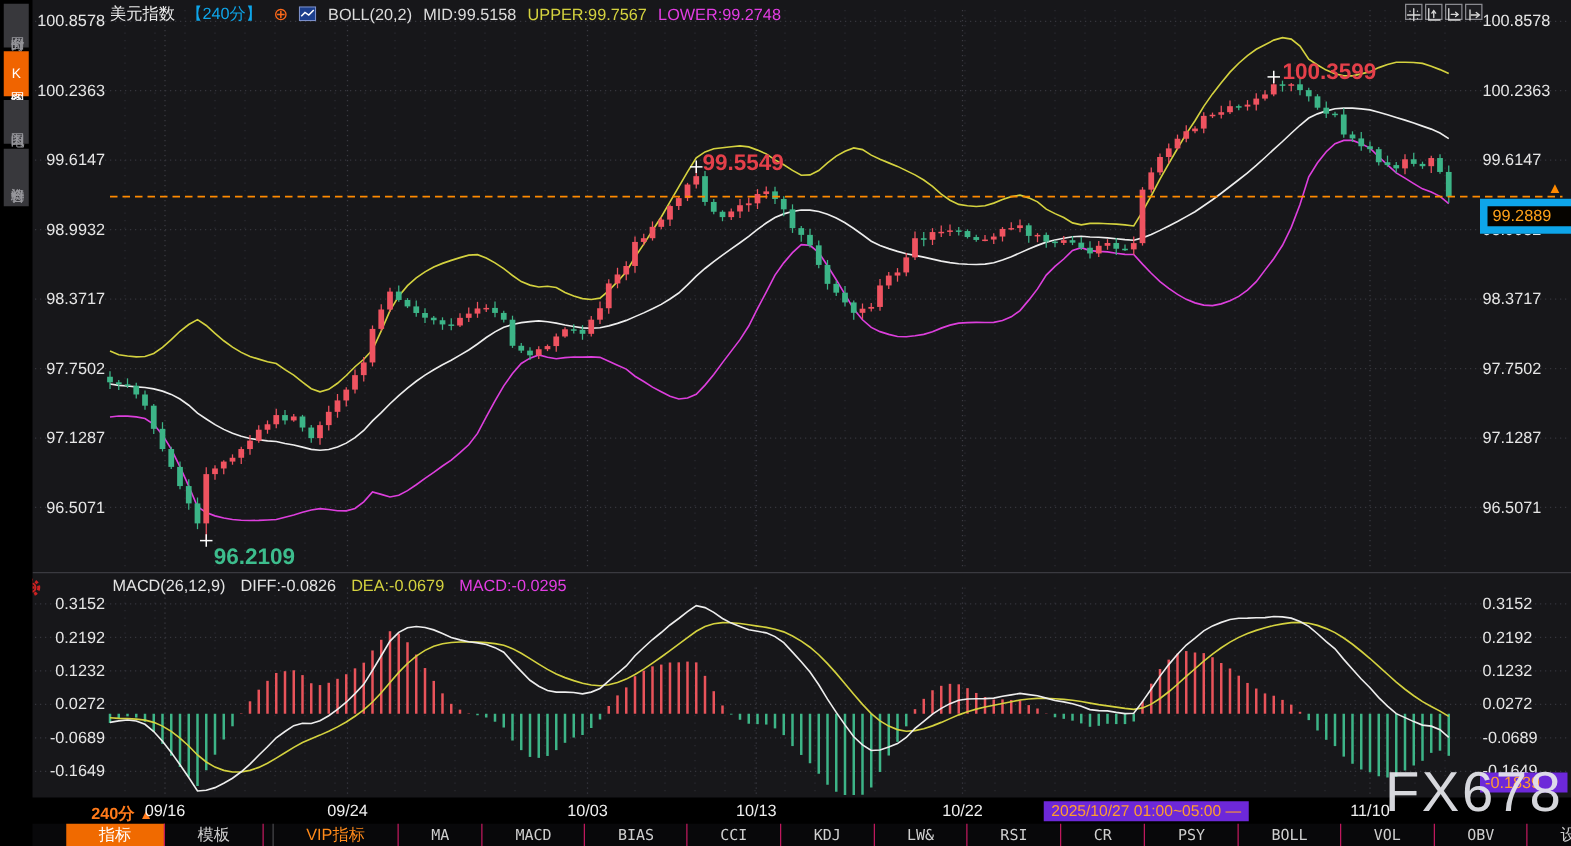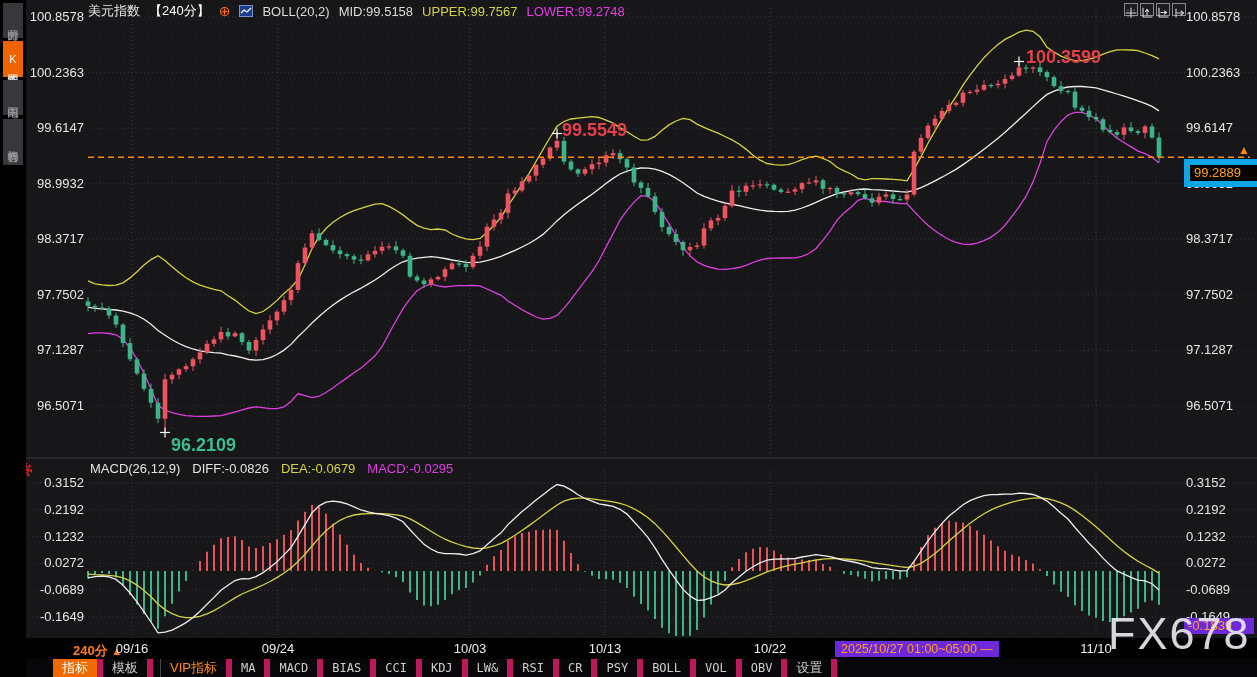--- a/index.html
+++ b/index.html
@@ -8,21 +8,21 @@
   #chart-svg{position:absolute;left:0;top:0;z-index:1}
   
   #sidebar{position:absolute;left:0;top:0;width:26px;height:677px;background:#000;z-index:6}
   .side-tab{position:absolute;left:3px;width:20px;background:#38383c;color:#97979c;
     writing-mode:vertical-lr;text-orientation:upright;font-size:11px;line-height:20px;
     display:flex;align-items:center;justify-content:center;cursor:pointer}
   .side-tab.active{background:#f06400;color:#fff}
   
   #header{position:absolute;left:88px;top:3px;height:16px;display:flex;gap:9px;
     align-items:center;font-size:13px;z-index:3;white-space:nowrap}
-  .h-sym{color:#e9e9e9}.h-per{color:#ffffff}.h-exp{color:#ff6a1a;font-size:14px;cursor:pointer}
+  .h-sym{color:#e9e9e9}.h-per{color:#0ea5e9}.h-exp{color:#ff6a1a;font-size:14px;cursor:pointer}
   .h-boll,.h-mid{color:#dcdcdc}.h-up{color:#d4d23f}.h-low{color:#e23de2}
   
   .tr-btn{position:absolute;top:3px;width:14px;height:13px;border:1px solid #8a8a90;
     background:#1d1d21;box-sizing:border-box;cursor:pointer;z-index:3}
   
   .ylab{position:absolute;font-size:13px;color:#e6e6e6;z-index:2;line-height:16px}
   .xlab{position:absolute;top:641px;font-size:13px;font-weight:400;color:#efefef;
     width:80px;text-align:center;z-index:3}
   
   .mark{position:absolute;font-size:18px;font-weight:700;z-index:3;white-space:nowrap}
@@ -37,22 +37,22 @@
   #macd-header{position:absolute;left:90px;top:461px;display:flex;gap:12px;font-size:13px;z-index:3;white-space:nowrap}
   .m-title,.m-diff{color:#e3e3e3}.m-dea{color:#d4d23f}.m-macd{color:#e23de2}
   #macd-gear{position:absolute;left:17px;top:462px;width:16px;height:16px;z-index:3;cursor:pointer}
   
   #axis-row{position:absolute;left:0;top:638px;width:1257px;height:22px;background:#000;z-index:2}
   #tf-box{position:absolute;left:73px;top:642px;color:#ff7a1a;font-size:13px;font-weight:700;z-index:3;cursor:pointer}
   #xtooltip{position:absolute;left:835px;top:641px;height:16px;line-height:16px;background:#6d28d9;
     color:#ff9d2e;font-size:12.5px;padding:0 6px;z-index:3;white-space:nowrap}
   #toolbar{position:absolute;left:0;top:659px;width:1257px;height:18px;background:#08080a;
     display:flex;align-items:stretch;padding-left:53px;box-sizing:border-box;z-index:3}
-  .tb-btn{border-right:6px solid #be185d;color:#cfcfcf;font-size:13px;line-height:18px;
-    padding:0 9px;cursor:pointer;white-space:nowrap}
+  .tb-btn{border-right:1px solid #be185d;color:#cfcfcf;font-size:13px;line-height:18px;
+    padding:0 26px;cursor:pointer;white-space:nowrap}
   .tb-btn.mono{font-family:"DejaVu Sans Mono",monospace;font-size:12px}
   .tb-btn.active{background:#f06a00;color:#fff}
   .tb-btn.vip{color:#ff8a1a;margin-left:7px;border-left:1px solid #46464a}
   #watermark{position:absolute;left:1108px;top:608px;font-size:45px;letter-spacing:2px;
     color:#e6e7ec;opacity:.93;z-index:5;font-weight:400}
 </style>
 </head>
 <body>
 
 <svg id="chart-svg" width="1257" height="677" viewBox="0 0 1257 677">

